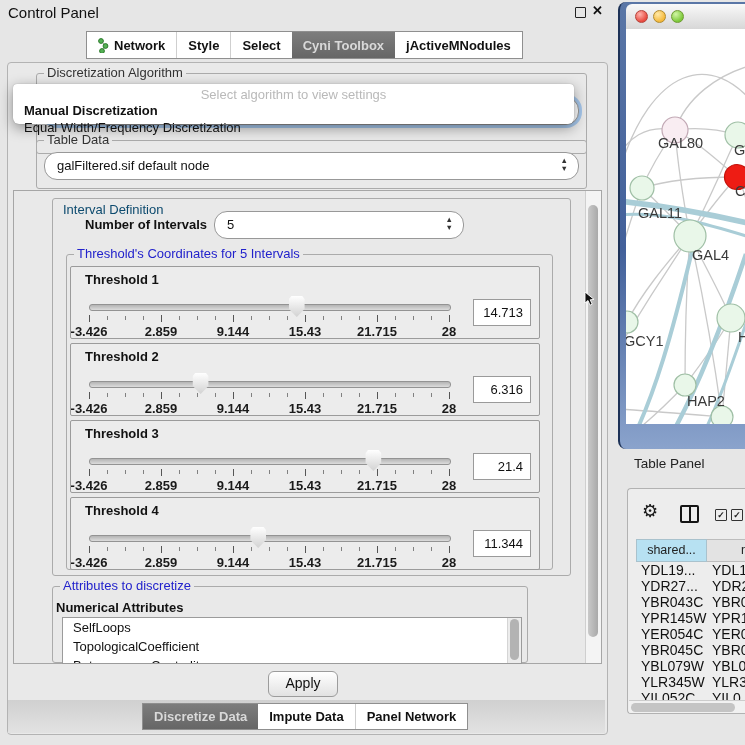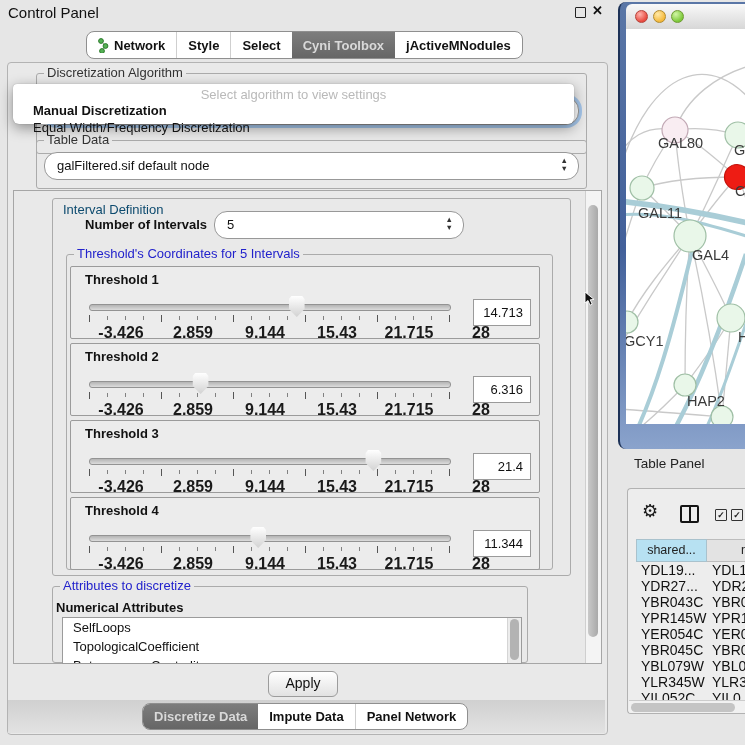--- a/index.html
+++ b/index.html
@@ -7,21 +7,21 @@
   #stage{position:relative;width:745px;height:745px;overflow:hidden;background:#e6e6e6;}
   .abs{position:absolute;}
 
   
   #cp-title{left:8px;top:4px;font-size:15px;color:#111;}
   #float-icon{left:575px;top:7px;width:9px;height:9px;border:1.5px solid #222;border-radius:1px;}
   #close-icon{left:592px;top:3px;font-size:13px;font-weight:700;color:#111;}
 
   
   .tabbar{display:flex;align-items:stretch;background:#fff;border:1px solid #8f8f8f;
-          border-radius:8px;overflow:hidden;font-size:13px;font-weight:600;color:#111;}
+          border-radius:0;overflow:hidden;font-size:13px;font-weight:600;color:#111;}
   .tab{display:flex;align-items:center;gap:5px;padding:0 11px;white-space:nowrap;cursor:default;}
   .tab + .tab{border-left:1px solid #cfcfcf;}
   .tab.selected{background:linear-gradient(#7d7d7d,#666);color:#d9d9d9;border-left:none;}
   .tab.selected + .tab{border-left:none;}
   #top-tabbar{left:86px;top:31px;height:26px;}
   #bottom-tabbar{left:142px;top:703px;height:25px;font-size:13px;}
 
   
   #content-panel{left:7px;top:62px;width:599px;height:671px;border:1px solid #b3b3b3;
                  border-radius:4px;background:#e9e9e9;}
@@ -42,21 +42,21 @@
 
   #algo-group{left:36px;top:73px;width:549px;height:79px;}
   #algo-label{left:44px;top:66px;}
   #algo-combo{left:44px;top:97px;width:533px;height:26px;box-shadow:0 0 0 3px rgba(110,170,235,.55);z-index:1;}
 
   
   #algo-popup{left:13px;top:84px;width:561px;height:40px;background:#fff;z-index:50;
               border-radius:4px 4px 6px 6px;box-shadow:0 4px 14px rgba(0,0,0,.40),0 0 1px rgba(0,0,0,.35);
               font-size:13px;color:#111;}
   #popup-placeholder{text-align:center;color:#b9b9b9;padding-top:3px;height:15px;}
-  .popup-opt{padding:1px 20px;height:15px;white-space:nowrap;}
+  .popup-opt{padding:1px 11px;height:15px;white-space:nowrap;}
   .popup-opt.bold{font-weight:700;}
 
   #tabledata-group{left:36px;top:140px;width:549px;height:47px;}
   #tabledata-label{left:44px;top:133px;}
   #tabledata-combo{left:44px;top:152px;width:533px;height:26px;}
 
   
   #scroll-panel{left:13px;top:190px;width:587px;height:472px;border:1px solid #a6a6a6;background:#e9e9e9;overflow:hidden;}
   #vscroll{position:absolute;right:0;top:0;bottom:0;width:15px;background:#f4f4f4;border-left:1px solid #cfcfcf;}
   #vscroll-thumb{position:absolute;left:2px;top:14px;width:10px;height:432px;border-radius:6px;
@@ -77,21 +77,21 @@
   .t-track{position:absolute;left:18px;top:37px;width:360px;height:5px;border-radius:3px;
            background:linear-gradient(#b4b4b4,#dcdcdc);border:1px solid #939393;}
   .t-thumb{position:absolute;top:29px;width:17px;height:21px;
            background:linear-gradient(#ffffff,#d2d2d2);
            clip-path:polygon(50% 100%,4% 62%,4% 14%,18% 0,82% 0,96% 14%,96% 62%);
            filter:drop-shadow(0 0 1px #777);}
   .t-ticks{position:absolute;left:18px;top:48px;width:360px;height:8px;}
   .tick{position:absolute;top:0;width:1px;background:#555;}
   .tick.major{height:7px;}
   .tick.minor{height:4px;top:1px;background:#808080;}
-  .t-labels{position:absolute;left:18px;top:57px;width:360px;height:12px;font-size:16px;font-weight:700;color:#1a1a1a;margin-left:32px;}
+  .t-labels{position:absolute;left:18px;top:57px;width:360px;height:12px;font-size:13px;font-weight:700;color:#1a1a1a;}
   .tlab{position:absolute;transform:translateX(-50%);white-space:nowrap;}
   .t-value{position:absolute;right:8px;top:32px;width:58px;height:27px;background:#fff;border:1px solid #9a9a9a;
            font-size:13px;text-align:right;line-height:25px;padding-right:7px;box-sizing:border-box;color:#111;}
 
   #attr-group{left:52px;top:586px;width:474px;height:75px;}
   #attr-label{left:60px;top:579px;}
   #attr-heading{left:56px;top:600px;font-size:13px;font-weight:700;color:#111;}
   #attr-list{left:62px;top:617px;width:458px;height:45px;background:#fff;border:1px solid #9b9b9b;overflow:hidden;}
   .attr-item{padding-left:10px;font-size:13px;line-height:19px;color:#111;white-space:nowrap;}
   #attr-scroll{position:absolute;right:0;top:0;bottom:0;width:13px;background:#ececec;border-left:1px solid #d5d5d5;}

